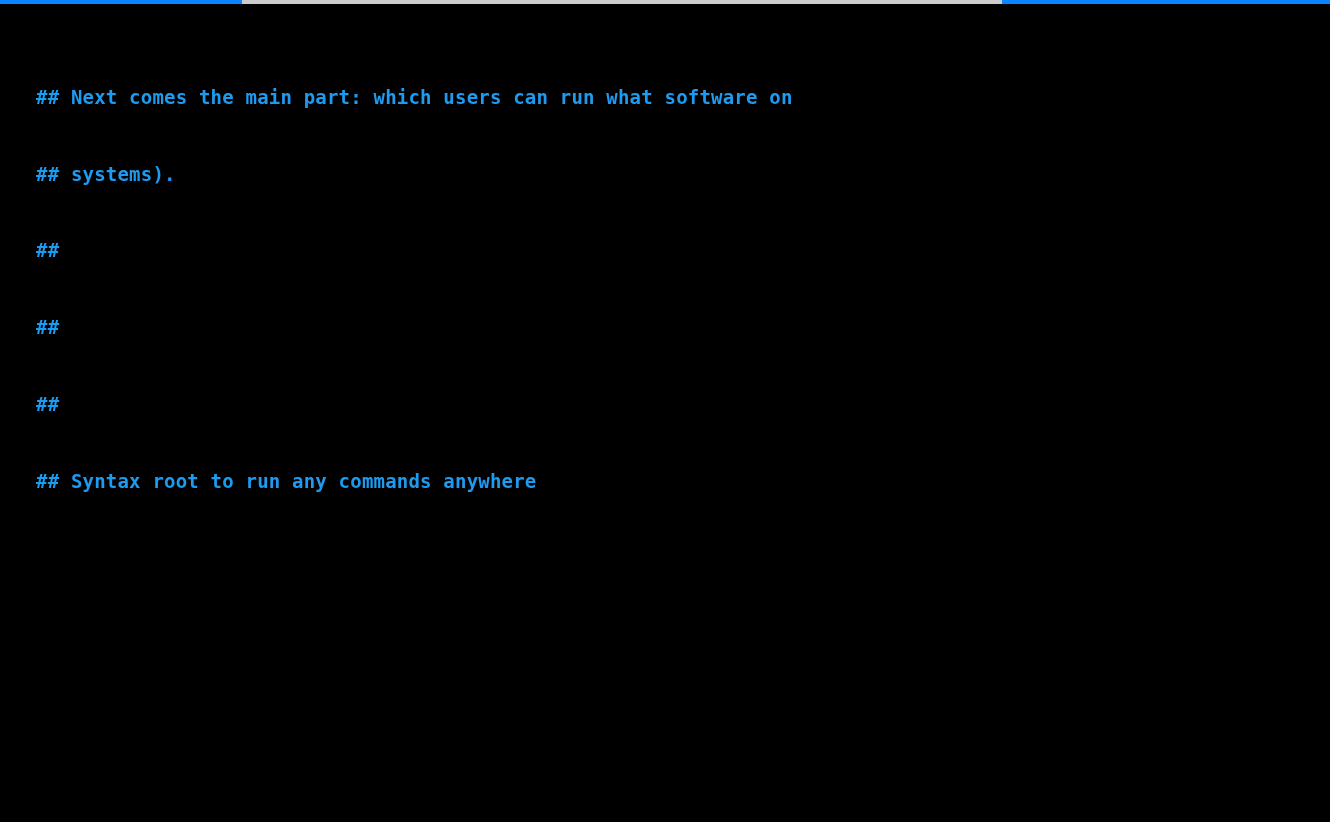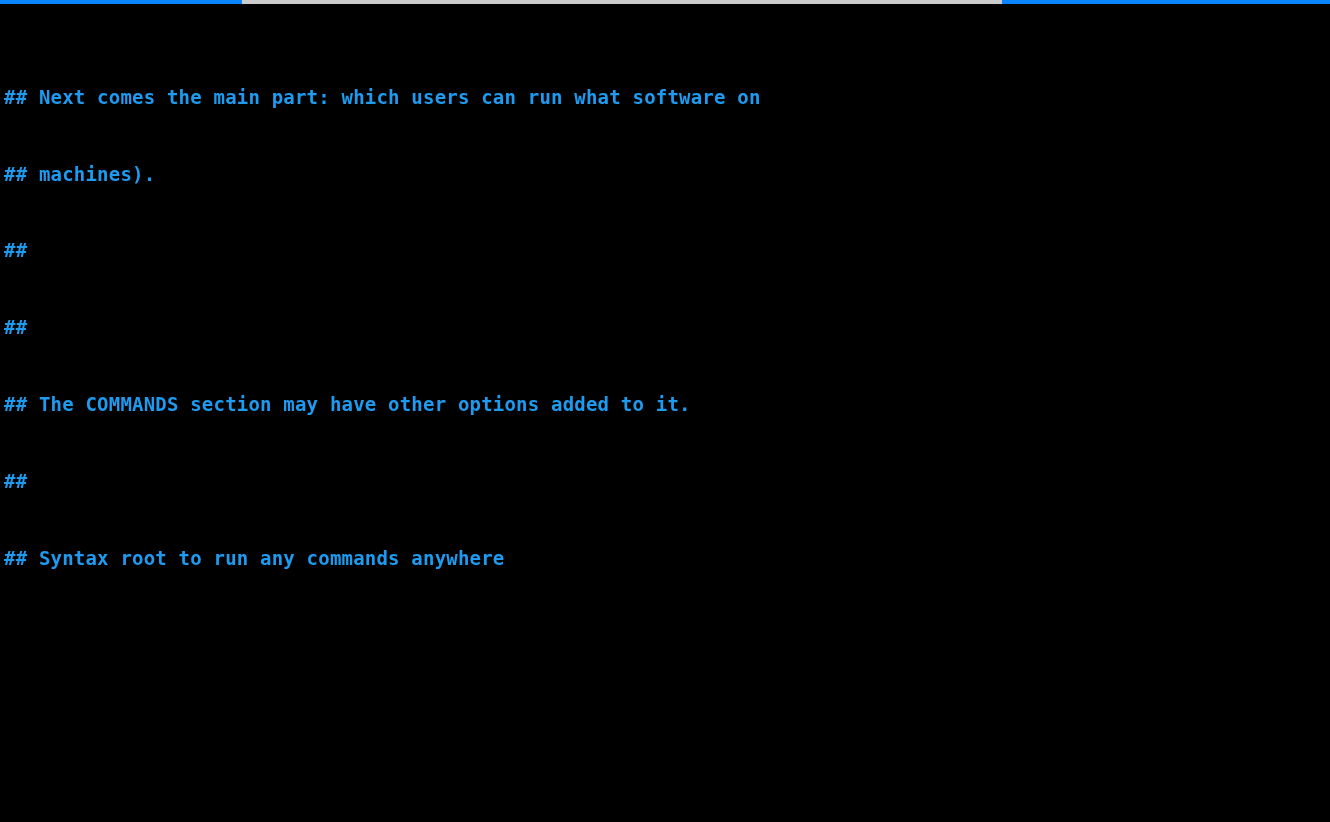--- a/index.html
+++ b/index.html
@@ -30,35 +30,35 @@
     }
     .term {
       padding: 4px 4px 0 4px;
       font-weight: 600;
       letter-spacing: 0.2px;
       white-space: pre;
     }
     .row {
       display: block;
       height: 25.5px;
+      margin-left: 32px;
     }
     .comment { color: #1d9bf0; }
   </style>
 </head>
 <body>
 
 <div class="topbar"></div>
 
 <div class="term">
 
   <div class="row"><span class="comment">## Next comes the main part: which users can run what software on</span></div>
-  <div class="row"><span class="comment">## machines).</span></div>
+  <div class="row"><span class="comment">## systems).</span></div>
   <div class="row"><span class="comment">##</span></div>
   <div class="row"><span class="comment">##</span></div>
-  <div class="row"><span class="comment">## The COMMANDS section may have other options added to it.</span></div>
   <div class="row"><span class="comment">##</span></div>
   <div class="row"><span class="comment">## Syntax root to run any commands anywhere</span></div>
 
   
 
   
 
   
   
 

